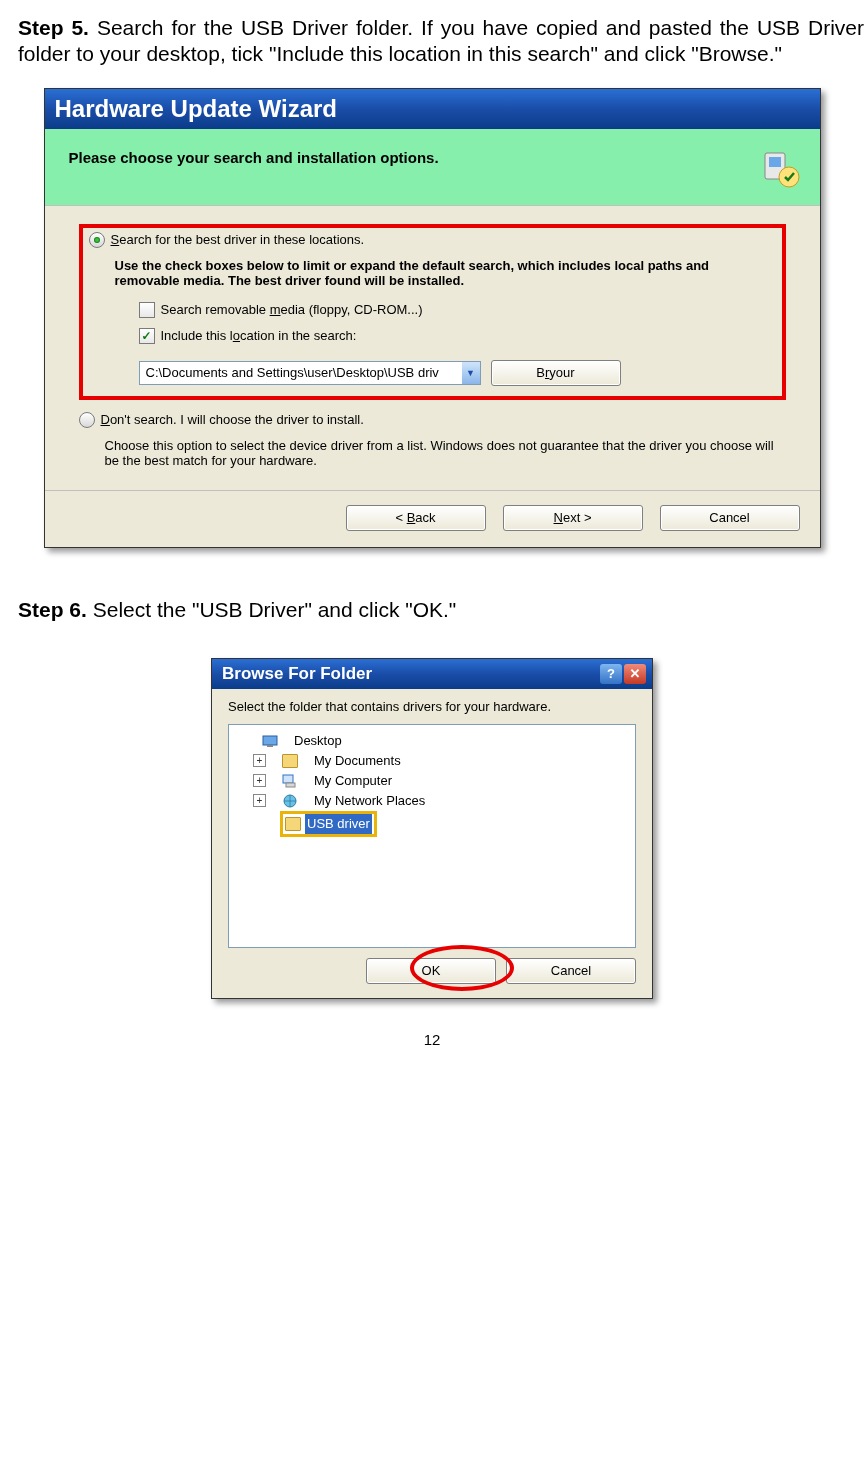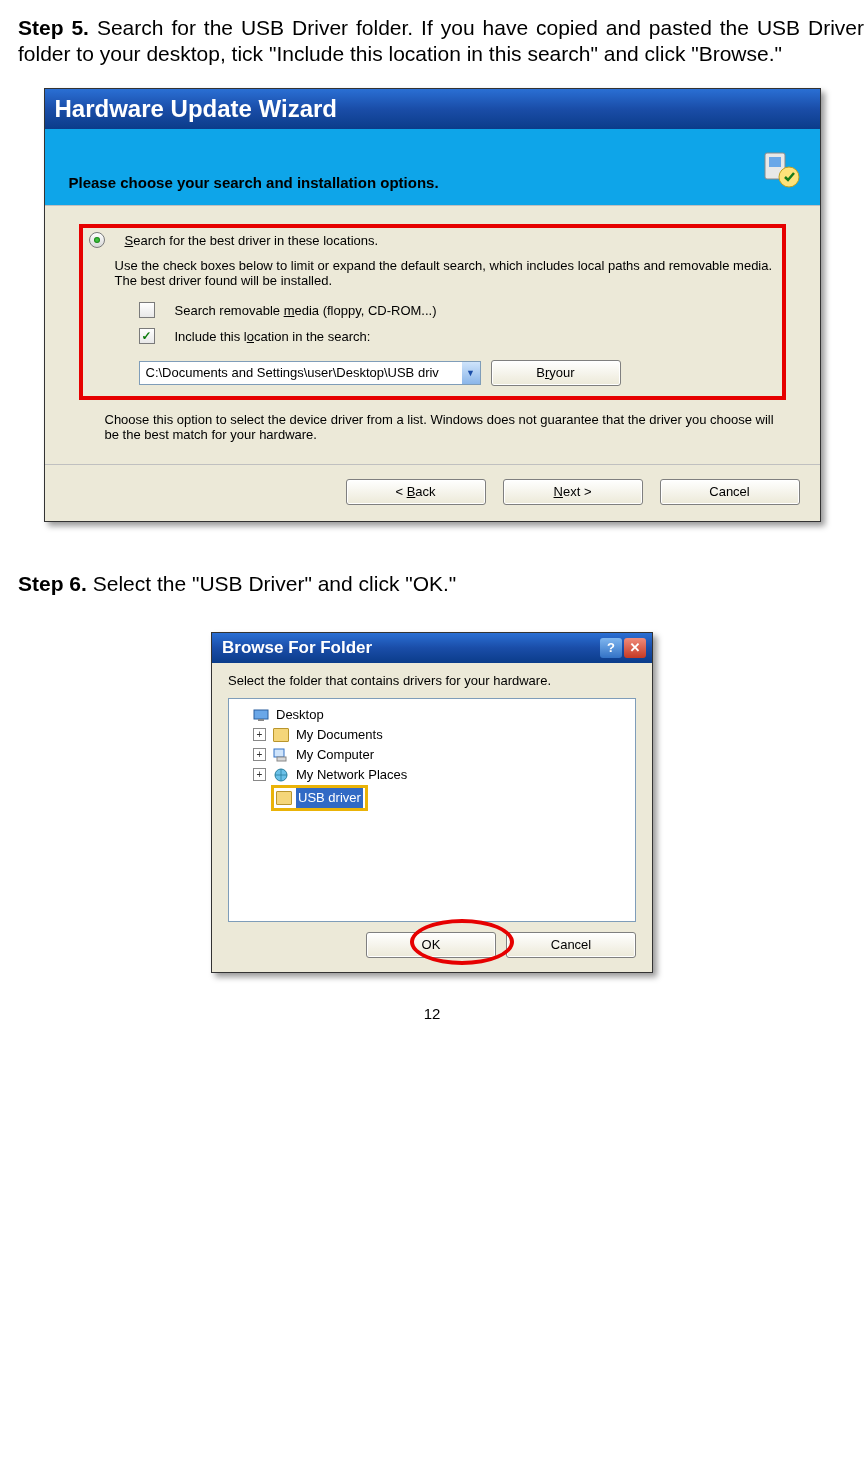--- a/index.html
+++ b/index.html
@@ -50,25 +50,25 @@
   .titlebar {
     background: linear-gradient(to bottom, #2a6fd4 0%, #1a4da8 50%, #0b3c8a 100%);
     color: #fff;
     font-weight: bold;
     font-size: 24px;
     padding: 6px 10px;
     display: flex;
     align-items: center;
   }
   .wizard-top {
-    background: #0ea5e9;
+    background: #86efac;
     padding: 20px 19px 14px 24px;
     border-bottom: 1px solid #c0c0c0;
     display: flex;
-    align-items: flex-end;
+    align-items: flex-start;
     justify-content: space-between;
   }
   .wizard-top .heading {
     font-weight: bold;
     font-size: 15px;
     color: #000;
   }
   .top-icon {
     width: 42px;
     height: 42px;
@@ -76,22 +76,22 @@
   .wizard-body {
     padding: 18px 34px 16px 34px;
   }
   .red-frame {
     border: 4px solid #e60000;
     padding: 4px 6px 10px 6px;
     margin-bottom: 8px;
   }
   .radio-row, .check-row {
     display: flex;
-    align-items: flex-end;
-    gap: 20px;
+    align-items: center;
+    gap: 6px;
   }
   .radio {
     width: 14px;
     height: 14px;
     border-radius: 50%;
     border: 1px solid #7a7a7a;
     background: linear-gradient(to bottom,#fff,#d8d8d8);
     display:inline-flex;
     align-items:center;
     justify-content:center;
@@ -178,21 +178,21 @@
   .help-btn {background:linear-gradient(to bottom,#7fb6ef,#3372c6);color:#fff;}
   .close-btn {background:linear-gradient(to bottom,#f08b7a,#c53924);color:#fff;}
   .bff-body {padding:10px 16px 14px 16px;}
   .bff-hint {margin-bottom:10px;font-size:13px;}
   .tree-panel {
     background:#fff;border:1px solid #7f9db9;
     height:210px;padding:6px 6px;
     overflow:hidden;
   }
   .tree-ul {list-style:none;margin:0;padding:0;font-size:13px;}
-  .tree-ul li {display:flex;align-items:center;gap:7px;line-height:20px;}
+  .tree-ul li {display:flex;align-items:center;gap:16px;line-height:20px;}
   .tree-ul ul {list-style:none;margin:0;padding-left:18px;}
   .ex {
     width:11px;height:11px;border:1px solid #888;
     display:inline-flex;align-items:center;justify-content:center;
     font-size:10px;line-height:1;background:#fff;color:#333;
   }
   .ex.empty {border:none;width:11px;}
   .ic {width:16px;height:16px;display:inline-flex;align-items:center;justify-content:center;font-size:13px;}
   .sel-red {border:3px solid #eab308;padding:0 2px;}
   .sel-folder {background:#316ac5;color:#fff;padding:0 2px;}
@@ -238,41 +238,45 @@
             <path d="M26 28 l3 3 l6 -7" stroke="#1a7a1a" stroke-width="2.5" fill="none"></path>
           </svg>
         </div>
       </div>
       <div class="wizard-body">
         <div class="red-frame">
           <div class="radio-row">
             <span class="radio selected"></span>
             <span><span class="u">S</span><span>earch for the best driver in these locations.</span></span>
           </div>
-          <div class="sub" style="margin-top:10px;">Use the check boxes below to limit or expand the default search, which includes local paths and removable media. The best driver found will be installed.</div>
+          <div class="sub" style="margin-top:10px;font-weight:bold;">Use the check boxes below to limit or expand the default search, which includes local paths and removable media. The best driver found will be installed.</div>
           <div class="check-row sub" style="margin-top:14px;margin-left:50px;">
             <span class="check"></span>
             <span><span>Search removable </span><span class="u">m</span><span>edia (floppy, CD-ROM...)</span></span>
           </div>
           <div class="check-row sub" style="margin-top:10px;margin-left:50px;">
             <span class="check">✓</span>
             <span><span>Include this l</span><span class="u">o</span><span>cation in the search:</span></span>
           </div>
           <div class="path-row">
             <div class="path-input">
               <span class="txt">C:\Documents and Settings\user\Desktop\USB driv</span>
               <span class="dd">▼</span>
             </div>
             <div class="xp-btn" style="width:100px;">
               <span><span>B</span><span class="u">r</span><span>your</span></span>
             </div>
           </div>
         </div>
 
         <div class="dont-block">
+          <div class="radio-row">
+            <span class="radio"></span>
+            <span><span class="u">D</span><span>on't search. I will choose the driver to install.</span></span>
+          </div>
           <div class="sub" style="margin-top:10px;">Choose this option to select the device driver from a list.  Windows does not guarantee that the driver you choose will be the best match for your hardware.</div>
         </div>
       </div>
       <div class="wizard-bottom-line"></div>
       <div class="wizard-footer">
         <div class="xp-btn">
           <span><span>&lt; </span><span class="u">B</span><span>ack</span></span>
         </div>
         <div class="xp-btn">
           <span><span class="u">N</span><span>ext &gt;</span></span>

